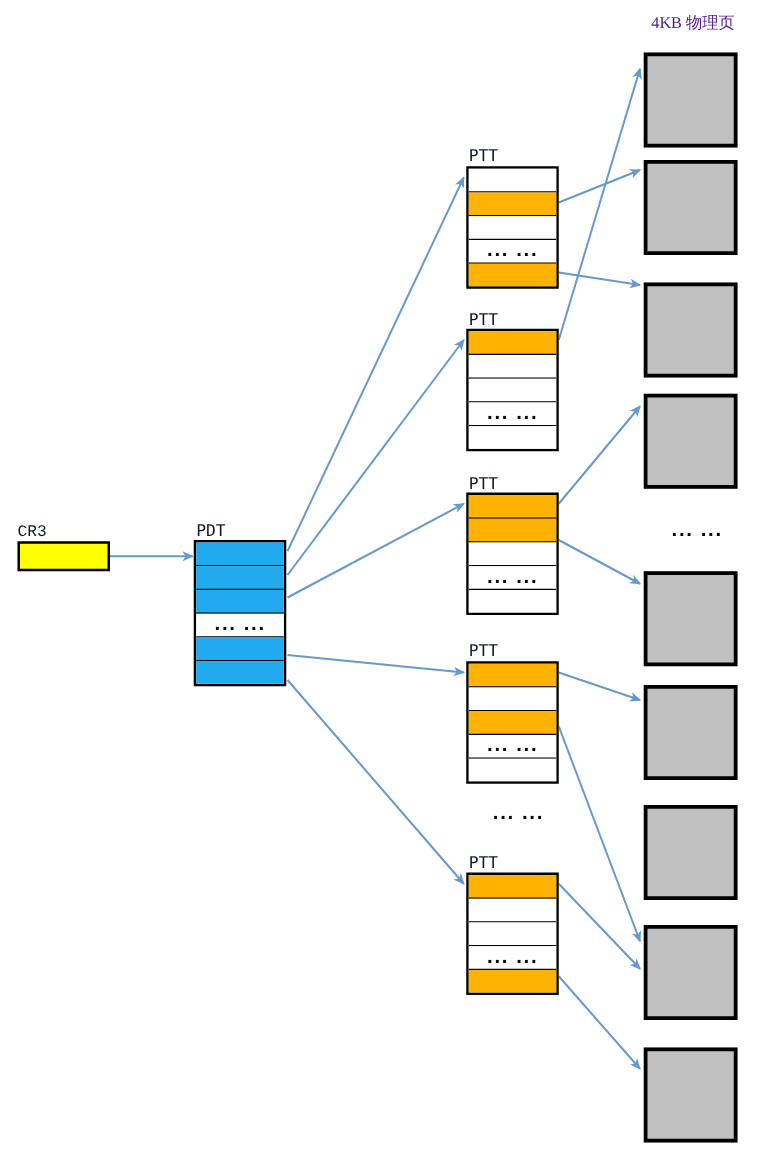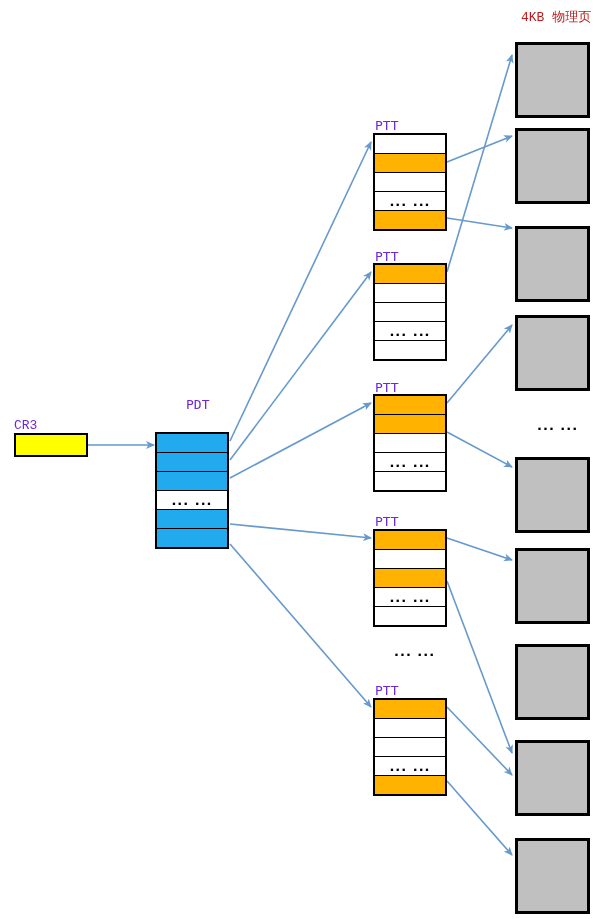--- a/index.html
+++ b/index.html
@@ -3,23 +3,23 @@
 <meta charset="utf-8">
 <style>
   html,body{margin:0;padding:0;background:#ffffff;}
   body{width:607px;height:919px;position:relative;
        font-family:"DejaVu Sans","Liberation Sans",sans-serif;
        -webkit-font-smoothing:none;}
   #canvas{position:absolute;left:0;top:0;width:607px;height:919px;overflow:hidden;}
   svg#edges{position:absolute;left:0;top:0;width:607px;height:919px;pointer-events:none;}
 
   .lbl{position:absolute;font-family:"DejaVu Sans Mono","Liberation Mono",monospace;
-       font-size:13px;color:#6d28d9;white-space:nowrap;line-height:14px;}
-  .lbl-cn{position:absolute;font-family:Liberation Mono, monospace;
-       font-size:13px;color:#b91c1c;white-space:nowrap;line-height:15px;}
+       font-size:13px;color:#0f172a;white-space:nowrap;line-height:14px;}
+  .lbl-cn{position:absolute;font-family:Liberation Serif, serif;
+       font-size:13px;color:#4c1d95;white-space:nowrap;line-height:15px;}
 
   .cr3box{position:absolute;background:#ffff00;border:2px solid #000;box-sizing:border-box;}
 
   .table{position:absolute;border:2px solid #000;box-sizing:border-box;
          display:flex;flex-direction:column;background:#fff;}
   .row{flex:1 1 0;border-bottom:1.5px solid #000;box-sizing:border-box;
        display:flex;align-items:center;justify-content:center;}
   .row:last-child{border-bottom:none;}
   .row.blue{background:#22aaee;}
   .row.orange{background:#ffb300;}
@@ -67,21 +67,21 @@
       <line x1="447" y1="707" x2="512" y2="775"></line>
       <line x1="447" y1="781" x2="512" y2="855"></line>
     </g>
   </svg>
 
   <div class="lbl-cn" style="left:521px;top:10px;">4KB  物理页</div>
 
   <div class="lbl" style="left:14px;top:419px;font-family:Liberation Mono, monospace;">CR3</div>
   <div class="cr3box" style="left:14px;top:433px;width:74px;height:24px;"></div>
 
-  <div class="lbl" style="left:157px;top:398px;margin-left:29px;">PDT</div>
+  <div class="lbl" style="left:157px;top:419px;">PDT</div>
   <div class="table" id="pdt-table" style="left:155px;top:432px;width:74px;height:117px;">
       <div class="row blue"></div>
       <div class="row blue"></div>
       <div class="row blue"></div>
       <div class="row white">
         <span class="dots">... ...</span>
       </div>
       <div class="row blue"></div>
       <div class="row blue"></div>
     </div>

